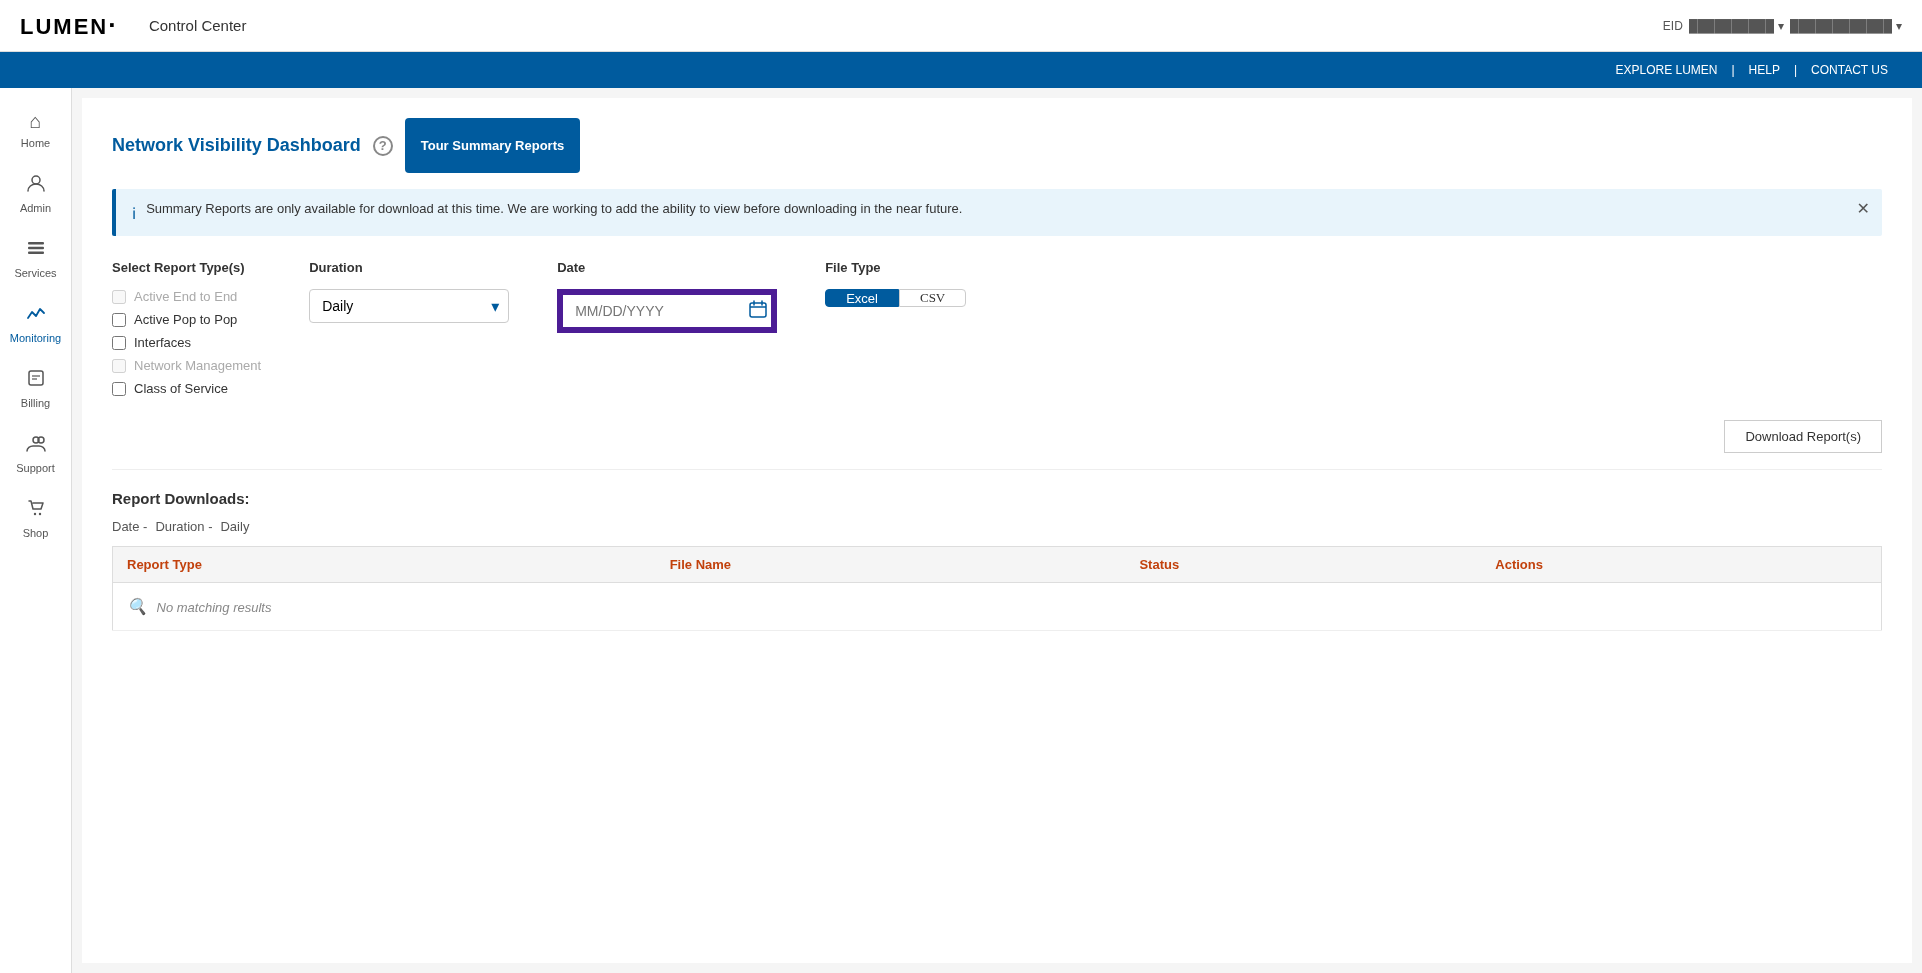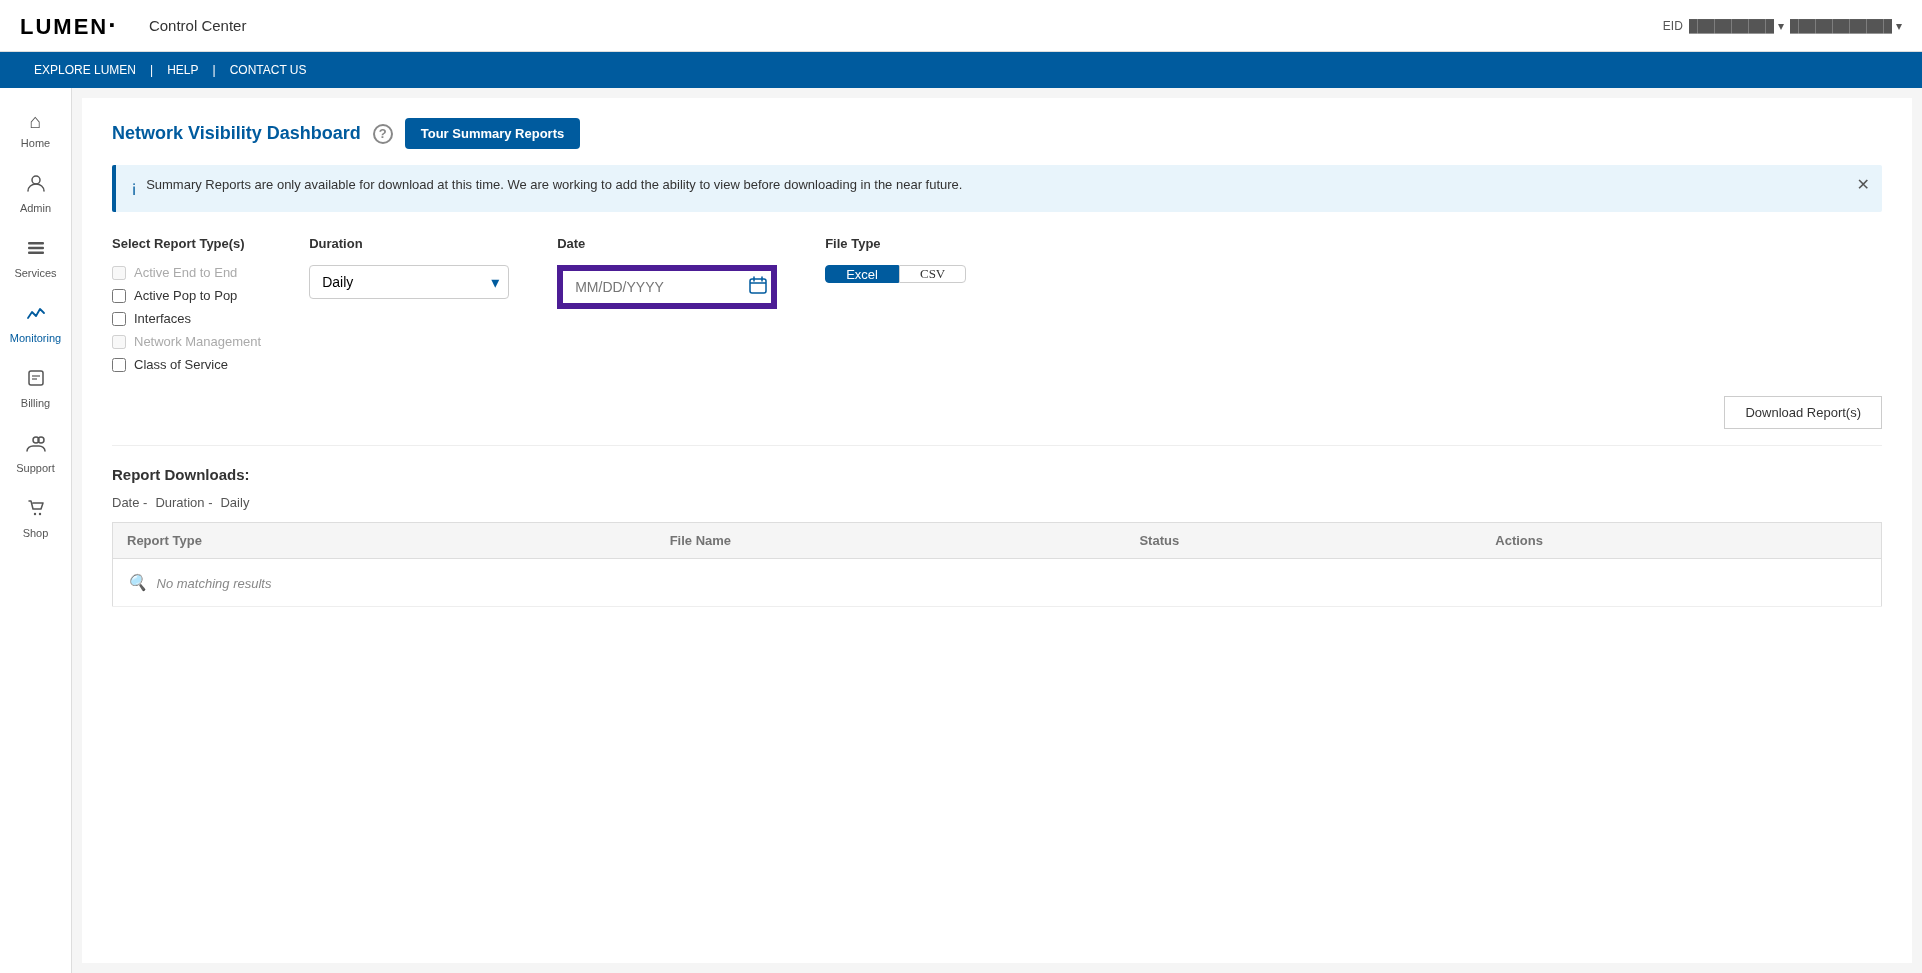--- a/index.html
+++ b/index.html
@@ -48,21 +48,21 @@
       gap: 4px;
       cursor: pointer;
     }
 
     
     .sub-bar {
       background: #005b9e;
       height: 36px;
       display: flex;
       align-items: center;
-      justify-content: flex-start;
+      justify-content: flex-end;
       padding: 0 20px;
       gap: 0;
     }
     .sub-bar-link {
       color: #fff;
       font-size: 12px;
       text-decoration: none;
       padding: 0 14px;
       cursor: pointer;
     }
@@ -144,21 +144,21 @@
       justify-content: center;
       font-size: 13px;
       cursor: pointer;
       font-weight: bold;
     }
     .tour-btn {
       background: #005b9e;
       color: #fff;
       border: none;
       border-radius: 4px;
-      padding: 8px 16px;
+      padding: 20px 16px;
       font-size: 13px;
       cursor: pointer;
       font-weight: bold;
     }
 
     
     .tabs {
       display: flex;
       gap: 24px;
       border-bottom: 2px solid #ddd;
@@ -364,21 +364,21 @@
     
     .report-table {
       width: 100%;
       border-collapse: collapse;
       border: 1px solid #ddd;
     }
     .report-table th {
       background: #f5f5f5;
       font-size: 13px;
       font-weight: bold;
-      color: #737373;
+      color: #c2410c;
       text-align: left;
       padding: 10px 14px;
       border-bottom: 1px solid #ddd;
     }
     .report-table td {
       padding: 14px;
       font-size: 13px;
       border-bottom: 1px solid #eee;
     }
     .no-results {

